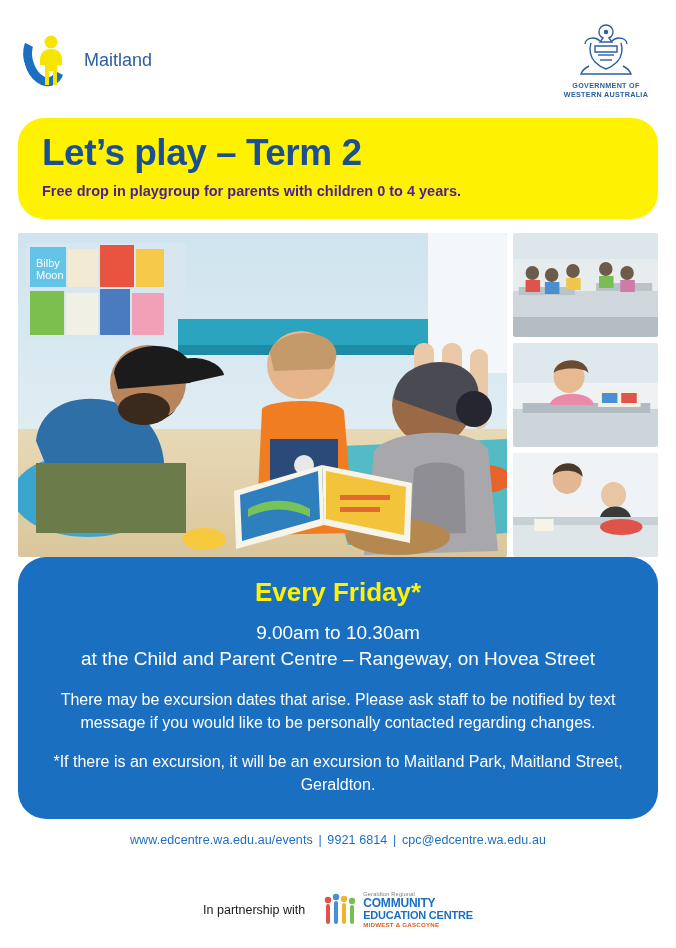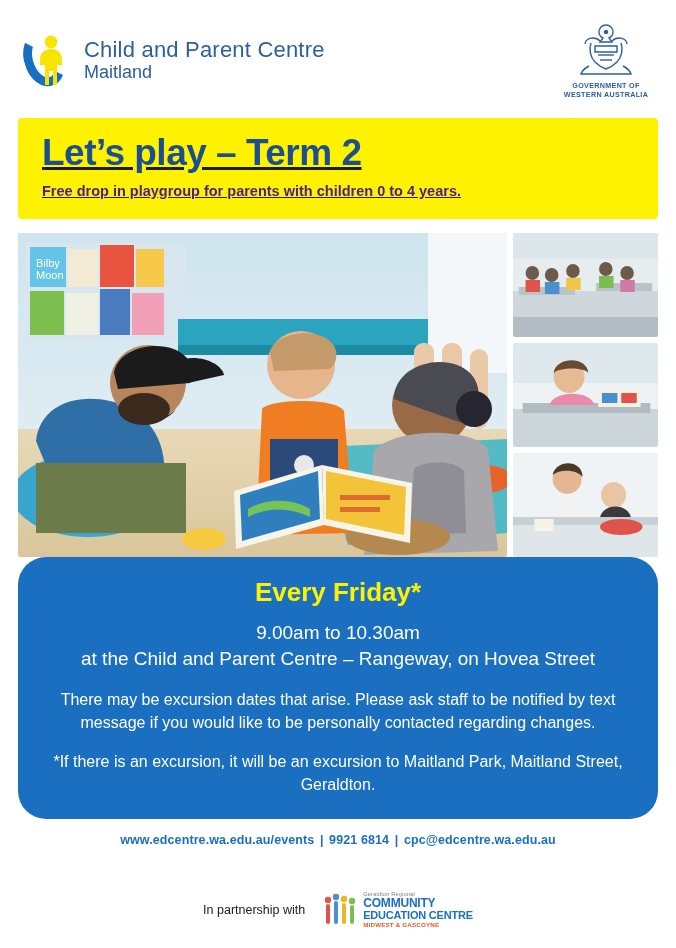--- a/index.html
+++ b/index.html
@@ -86,24 +86,23 @@
   .govwa .gov-text {
     font-size: 7.2px;
     font-weight: bold;
     line-height: 1.25;
     letter-spacing: .3px;
   }
 
   
   .banner {
     background: #fff200;
-    border-radius: 4px;
+    border-radius: 26px;
     padding: 16px 28px 20px 24px;
     margin-top: 4px;
-    text-decoration: underline;
   }
   .banner-title {
     font-size: 37px;
     font-weight: bold;
     color: #1b4f91;
     letter-spacing: -0.5px;
     margin: 0 0 10px 0;
     line-height: 1.05;
   }
   .banner-sub {
@@ -173,21 +172,21 @@
     font-size: 16px;
     line-height: 1.45;
     margin: 0;
   }
 
   
   .contact {
     text-align: center;
     margin-top: 14px;
     font-size: 12.5px;
-    font-weight: bold;
+    font-weight: normal;
     color: #1b6fc1;
     letter-spacing: .1px;
   }
   .contact .sep { color: #1b6fc1; padding: 0 2px; }
 
   
   .footer {
     position: absolute;
     left: 0; right: 0;
     bottom: 20px;
@@ -220,21 +219,20 @@
   <div class="header">
     <div class="brand">
       <div class="brand-mark">
         <div class="blue-arc"></div>
         <svg class="yellow-figure" viewBox="0 0 26 52">
           <circle cx="13" cy="7" r="6.4" fill="#f6e500"></circle>
           <path d="M13 14 C5 14 2 19 2 25 L2 30 L7 30 L7 50 L11 50 L11 36 L15 36 L15 50 L19 50 L19 30 L24 30 L24 25 C24 19 21 14 13 14 Z" fill="#f6e500"></path>
         </svg>
       </div>
       <div class="brand-text">
-        <div class="brand-line1">Child and Parent Centre</div>
         <div class="brand-line2">Maitland</div>
       </div>
     </div>
 
     <div class="govwa">
       <div class="crest">
         <svg viewBox="0 0 70 56" width="70" height="56">
           <g fill="none" stroke="#2b5f9e" stroke-width="1.4">
             <path d="M35 3 c-4 0 -7 3 -7 7 c0 3 2 5 4 6 l-3 4 h12 l-3 -4 c2 -1 4 -3 4 -6 c0 -4 -3 -7 -7 -7 z"></path>
             <path d="M14 22 c0 -4 4 -6 8 -6 c3 0 5 1 7 3"></path>

